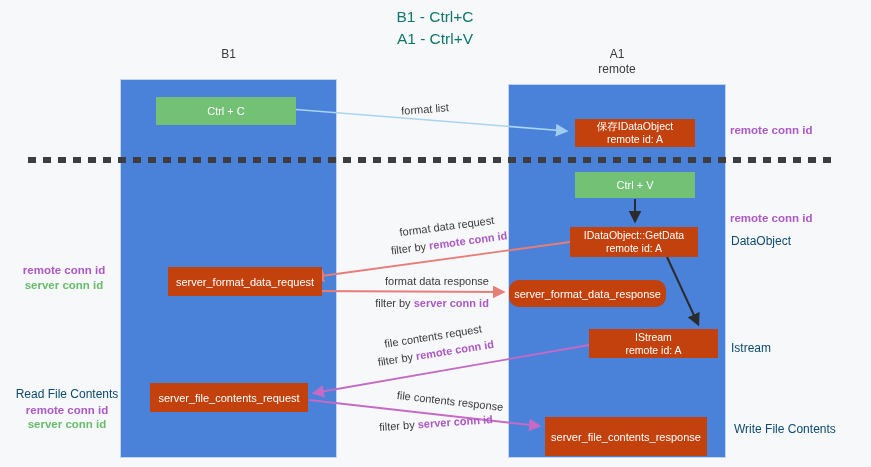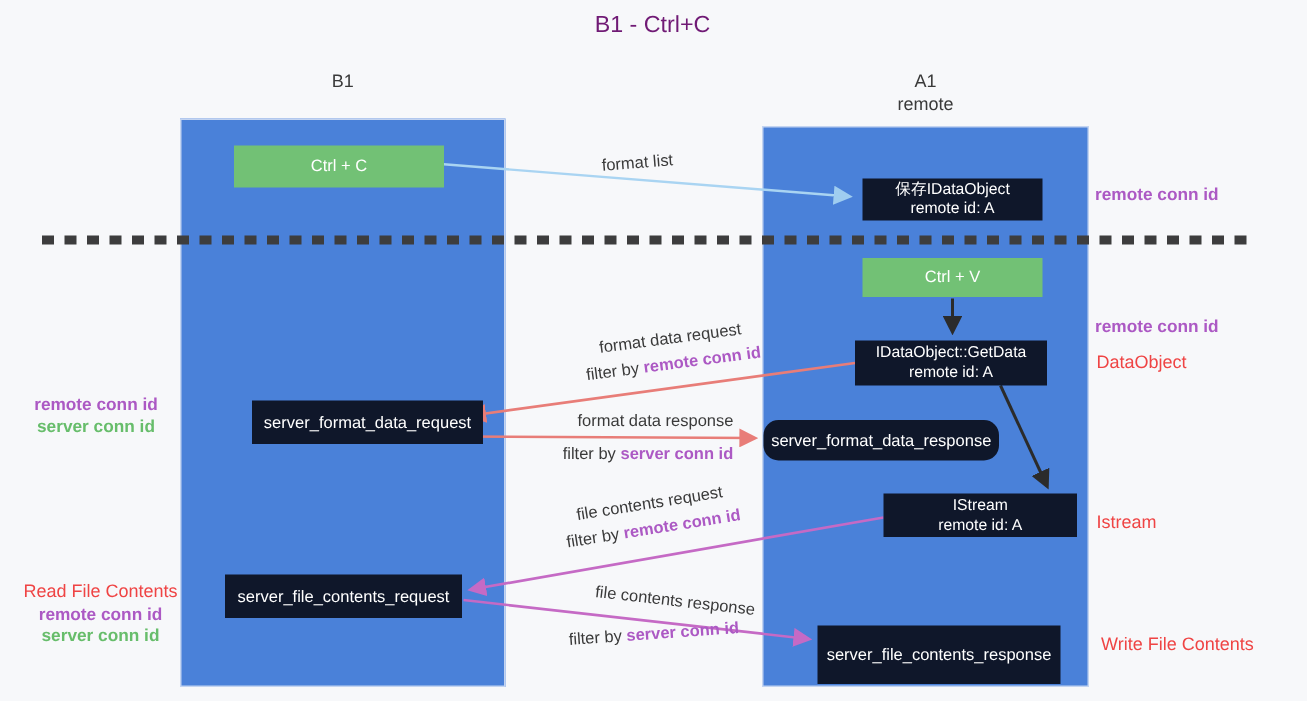--- a/index.html
+++ b/index.html
@@ -6,51 +6,52 @@
   html,body { width:871px; height:467px; }
   body {
     font-family: "Liberation Sans", sans-serif;
     background: #f7f8fa;
     position: relative;
     overflow: hidden;
   }
   .abs { position: absolute; }
   .title {
     left: 330px; top: 6px; width: 210px;
-    text-align: center; font-size: 15.5px; color: #701a75; line-height: 22px;
+    text-align: center; font-size: 15.5px; color: #0f766e; line-height: 22px;
   }
   .lane-header {
     top: 47px; text-align: center; font-size: 12px; color: #3a3a3a; line-height: 15px;
   }
   .lane {
     background: #4a81d9;
     border: 1px solid #c3d4f1;
   }
   .box {
     display: flex; align-items: center; justify-content: center;
     flex-direction: column; text-align: center;
     color: #fff;
   }
-  .box.orange { background: #0f172a; }
+  .box.orange { background: #c2410c; }
   .box.green  { background: #72c175; }
   .box .single { font-size: 11px; }
   .box .small  { font-size: 10.5px; line-height: 13px; }
   .mid-label { font-size: 11px; color: #3a3a3a; text-align: center; line-height: 17px; }
   .purple-strong { color: #ac59c4; font-weight: bold; }
   .green-strong  { color: #67bd6b; font-weight: bold; }
   .side-bold { font-size: 11.5px; font-weight: bold; line-height: 14px; }
-  .side-plain { font-size: 12px; color: #ef4444; line-height: 14px; }
+  .side-plain { font-size: 12px; color: #0c4a6e; line-height: 14px; }
   .center { text-align: center; }
   svg.layer { left: 0; top: 0; pointer-events: none; }
 </style>
 </head>
 <body>
 
 <div class="abs title">
   <div>B1 - Ctrl+C</div>
+  <div>A1 - Ctrl+V</div>
 </div>
 
 <div class="abs lane-header" style="left:120px; width:217px;">
   <div>B1</div>
 </div>
 <div class="abs lane-header" style="left:508px; width:218px;">
   <div>A1</div>
   <div>remote</div>
 </div>
 

